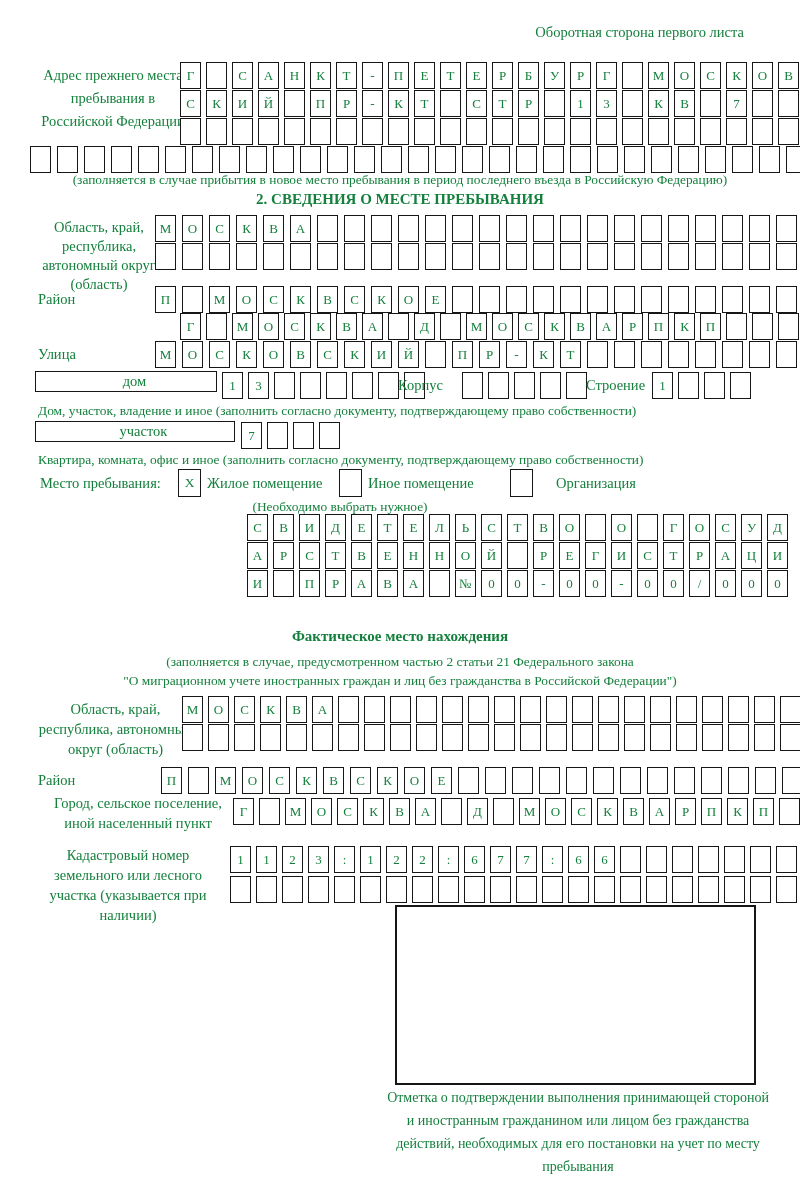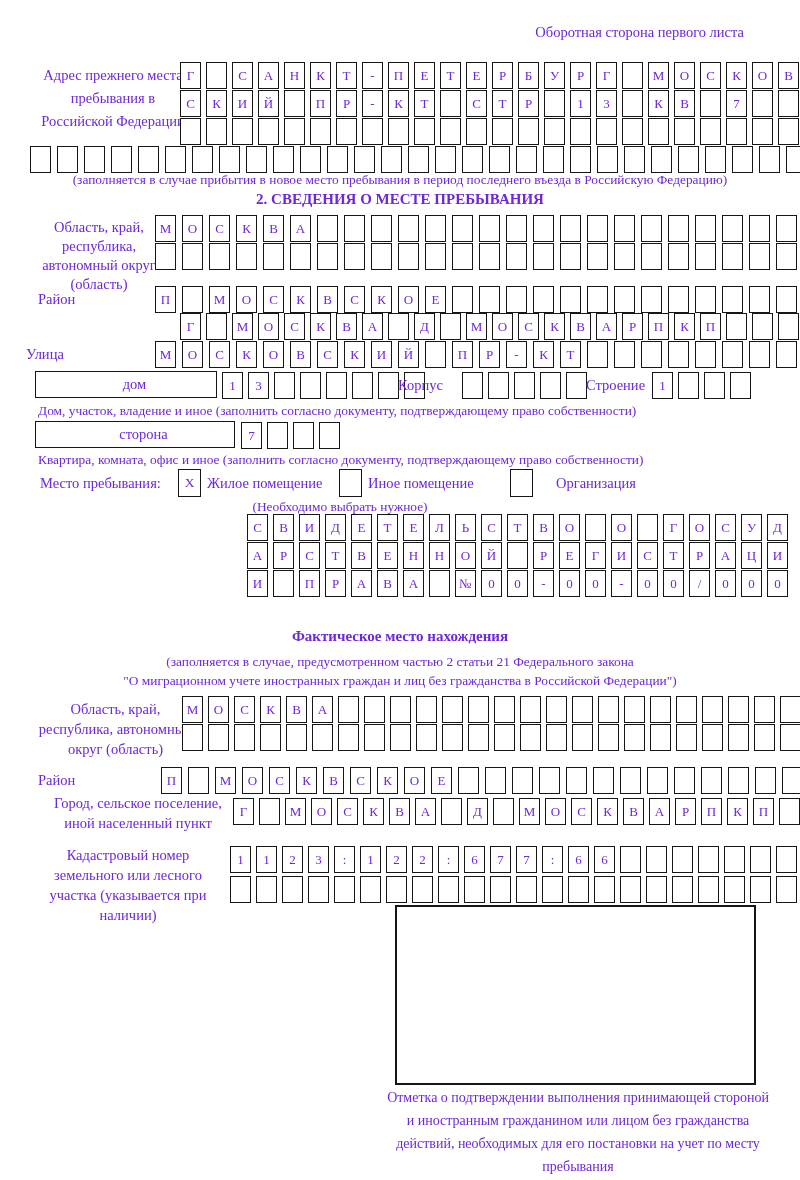--- a/index.html
+++ b/index.html
@@ -1,30 +1,30 @@
 <!DOCTYPE html>
 <html><head>
 <meta charset="utf-8">
 <style>
   html,body{margin:0;padding:0;background:#fff;}
   .page{position:relative;width:800px;height:1180px;background:#fff;overflow:hidden;
-        font-family:"Liberation Serif","DejaVu Serif",serif;color:#6d28d9;}
+        font-family:"Liberation Serif","DejaVu Serif",serif;color:#15803d;}
   .hdr{position:absolute;right:56px;top:24px;font-size:14.5px;}
   .lbl{position:absolute;font-size:14.5px;line-height:20px;text-align:center;}
   .note{position:absolute;font-size:13.4px;line-height:18px;}
   .center{left:0;width:800px;text-align:center;}
   .title{position:absolute;left:0;width:800px;text-align:center;font-weight:bold;font-size:15px;}
   .row{position:absolute;display:flex;gap:5px;}
   .g6{gap:6px;}
   .cell{flex:none;width:19px;height:25px;border:1.5px solid #161616;background:#fff;
         display:flex;align-items:center;justify-content:center;font-size:13px;}
   .cb{position:absolute;width:21px;height:26px;border:1.5px solid #161616;
       display:flex;align-items:center;justify-content:center;font-size:13.5px;}
   .wbox{position:absolute;border:1.5px solid #161616;display:flex;align-items:center;
-        justify-content:center;font-size:14.5px;height:27px;box-sizing:border-box;padding-left:17px;}
+        justify-content:center;font-size:14.5px;height:21px;box-sizing:border-box;padding-left:17px;}
   .bigbox{position:absolute;left:395px;top:905px;width:357px;height:176px;border:2px solid #161616;}
   .confnote{position:absolute;left:383px;top:1086px;width:390px;text-align:center;
             font-size:14px;line-height:23px;}
 </style>
 </head>
 <body>
 
 <div class="page">
 
   <div class="hdr">Оборотная сторона первого листа</div>
@@ -245,21 +245,21 @@
       <div class="cell">А</div>
       <div class="cell">Р</div>
       <div class="cell">П</div>
       <div class="cell">К</div>
       <div class="cell">П</div>
       <div class="cell"></div>
       <div class="cell"></div>
       <div class="cell"></div>
     </div>
 
-  <div class="lbl" style="left:26px;top:344px">Улица</div>
+  <div class="lbl" style="left:38px;top:344px">Улица</div>
   <div class="row g6" style="left:155px;top:341px">
       <div class="cell">М</div>
       <div class="cell">О</div>
       <div class="cell">С</div>
       <div class="cell">К</div>
       <div class="cell">О</div>
       <div class="cell">В</div>
       <div class="cell">С</div>
       <div class="cell">К</div>
       <div class="cell">И</div>
@@ -301,21 +301,21 @@
     </div>
   <div class="lbl" style="left:586px;top:375px">Строение</div>
   <div class="row" style="left:652px;top:372px">
       <div class="cell">1</div>
       <div class="cell"></div>
       <div class="cell"></div>
       <div class="cell"></div>
     </div>
   <div class="note" style="left:38px;top:402px">Дом, участок, владение и иное (заполнить согласно документу, подтверждающему право собственности)</div>
 
-  <div class="wbox" style="left:35px;top:421px;width:200px">сторона</div>
+  <div class="wbox" style="left:35px;top:421px;width:200px">участок</div>
   <div class="row" style="left:241px;top:422px">
       <div class="cell">7</div>
       <div class="cell"></div>
       <div class="cell"></div>
       <div class="cell"></div>
     </div>
   <div class="note" style="left:38px;top:451px">Квартира, комната, офис и иное (заполнить согласно документу, подтверждающему право собственности)</div>
 
   <div class="lbl" style="left:40px;top:473px">Место пребывания:</div>
   <div class="cb" style="left:178px;top:469px">X</div>

